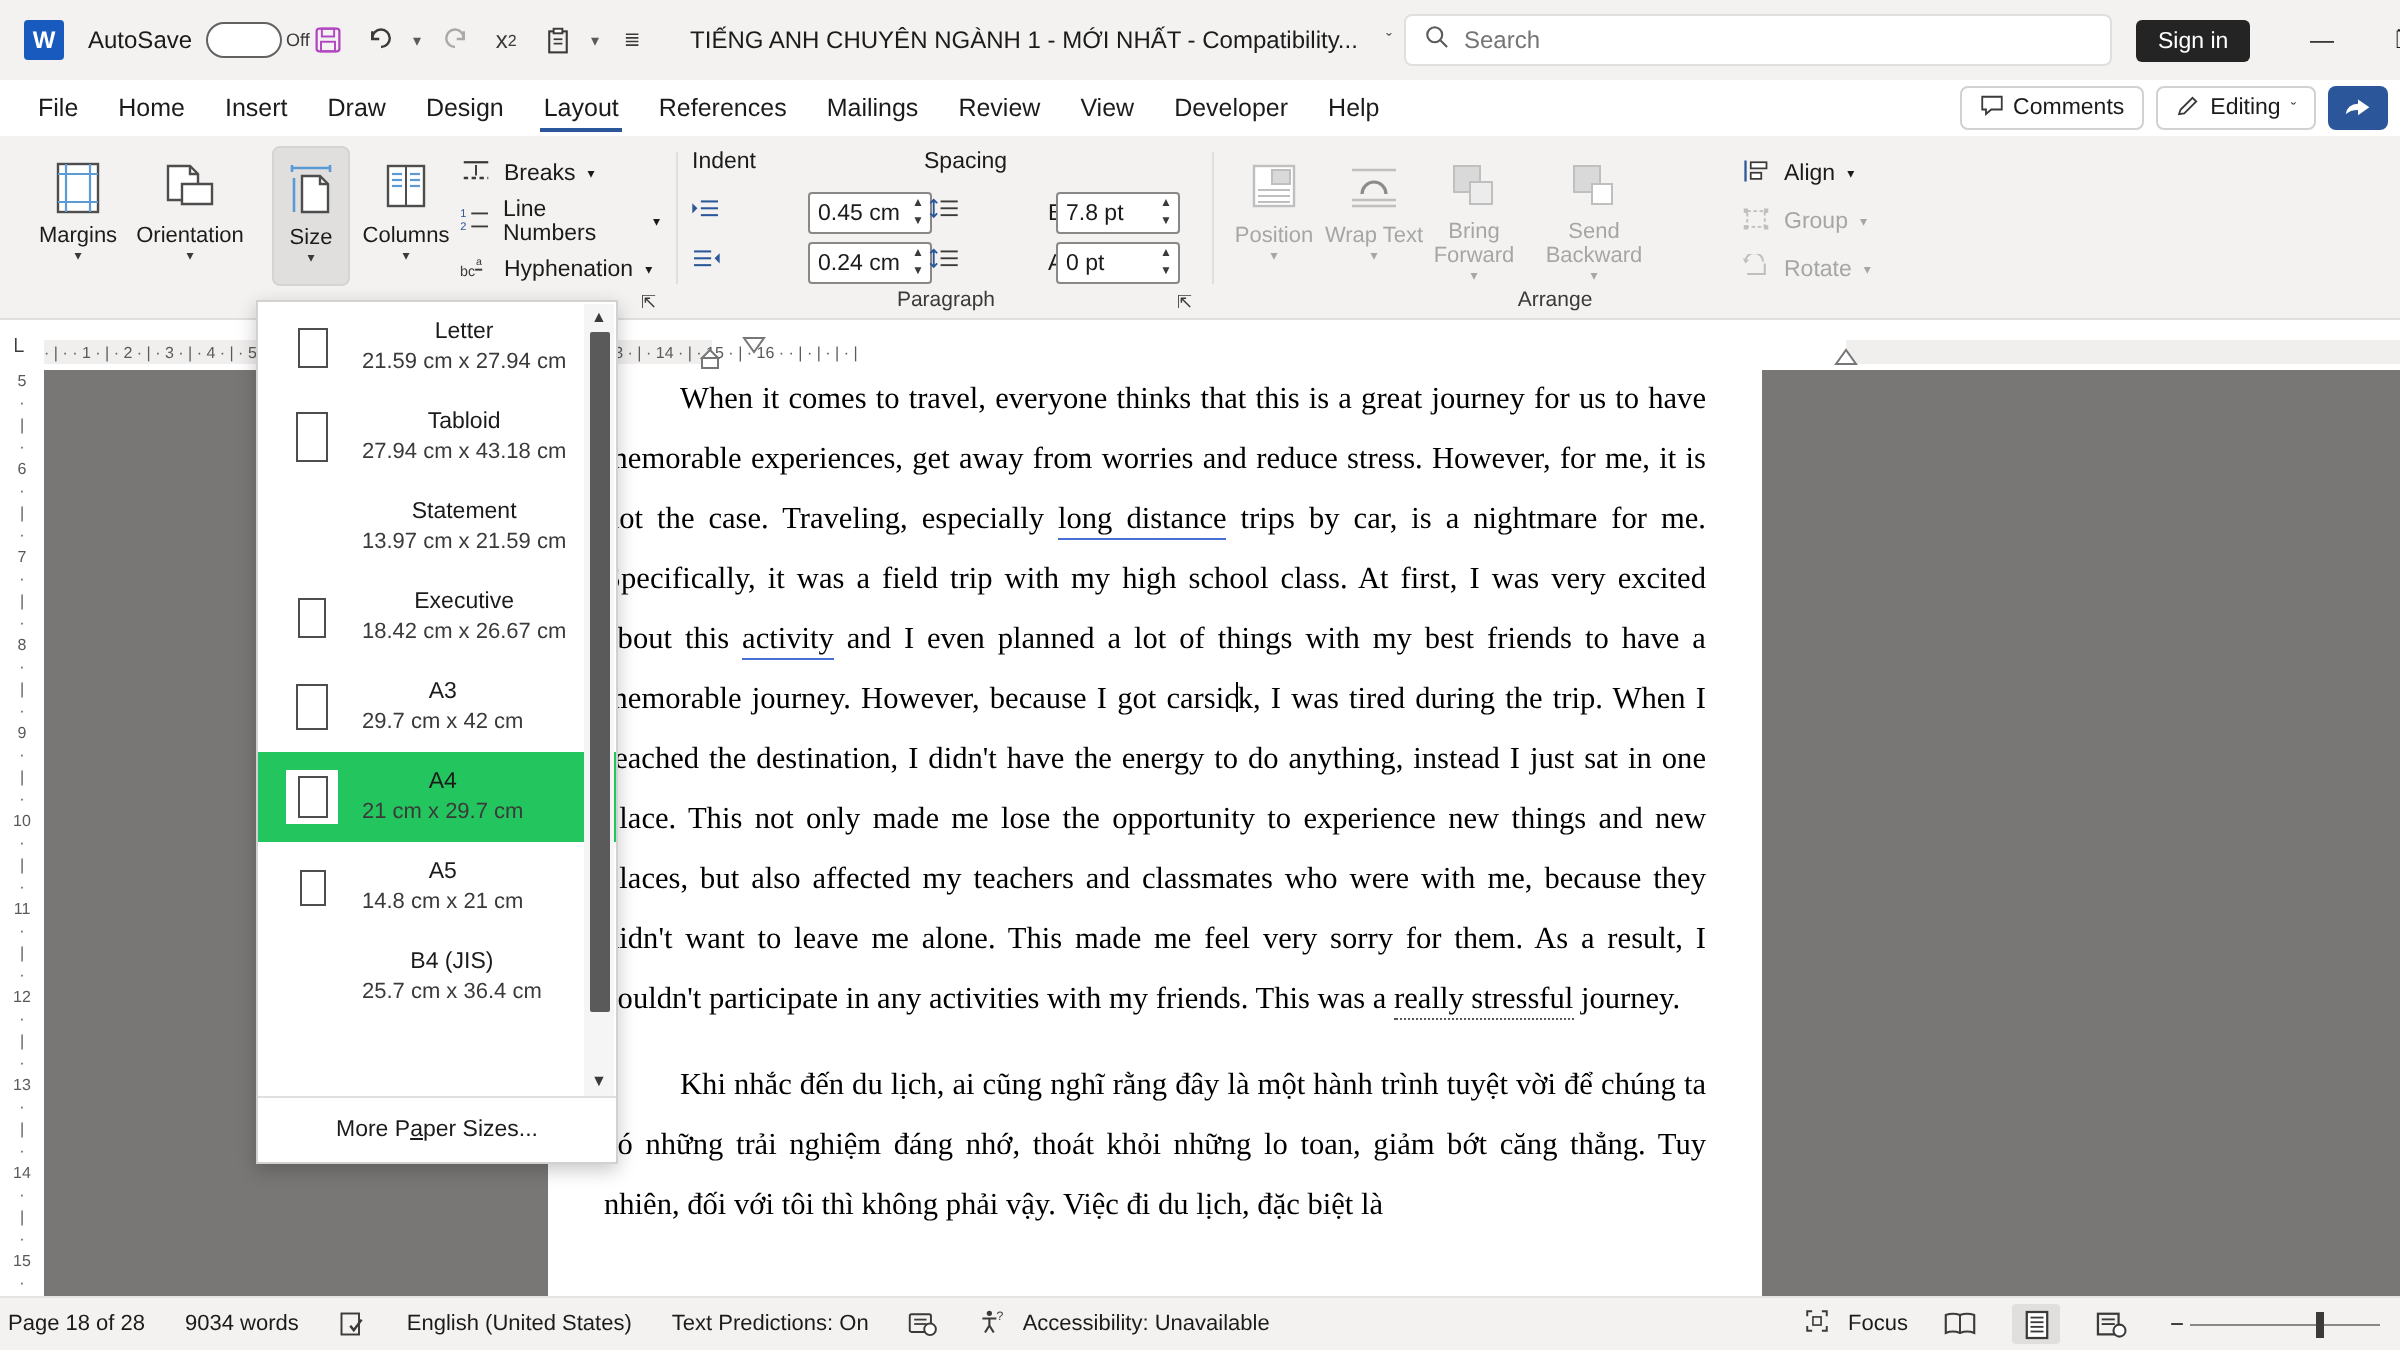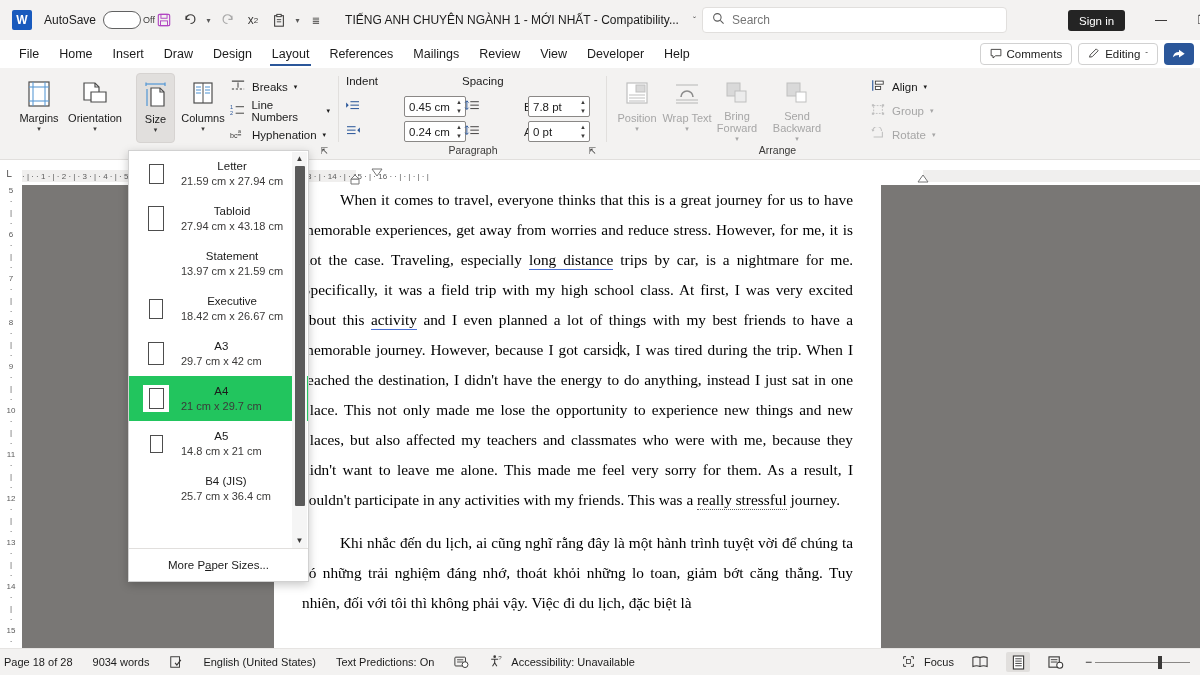--- a/index.html
+++ b/index.html
@@ -46,21 +46,21 @@
   .qat-btn.dim { color: #a9a9a9; }
   .qat-chev { font-size: 8px; color: #5a5a5a; width: 11px; text-align: center; flex: none; }
   .doc-title {
     font-size: 12px; color: #1b1b1b; margin-left: 16px;
     white-space: nowrap;
   }
   .title-chev { font-size: 9px; color: #444; margin-left: 14px; }
 
   .searchbox {
     position: absolute; left: 702px; top: 7px;
-    width: 305px; height: 26px;
+    width: 354px; height: 26px;
     background: #ffffff; border: 1px solid #e1dfdd; border-radius: 4px;
     display: flex; align-items: center;
   }
   .searchbox .si { margin-left: 9px; margin-right: 7px; color: #5a5a5a; font-size: 12px; }
   .searchbox input {
     border: none; outline: none; background: transparent;
     font-family: "Liberation Sans", sans-serif;
     font-size: 12px; color: #3b3a39; width: 280px;
   }
   .signin-btn {

